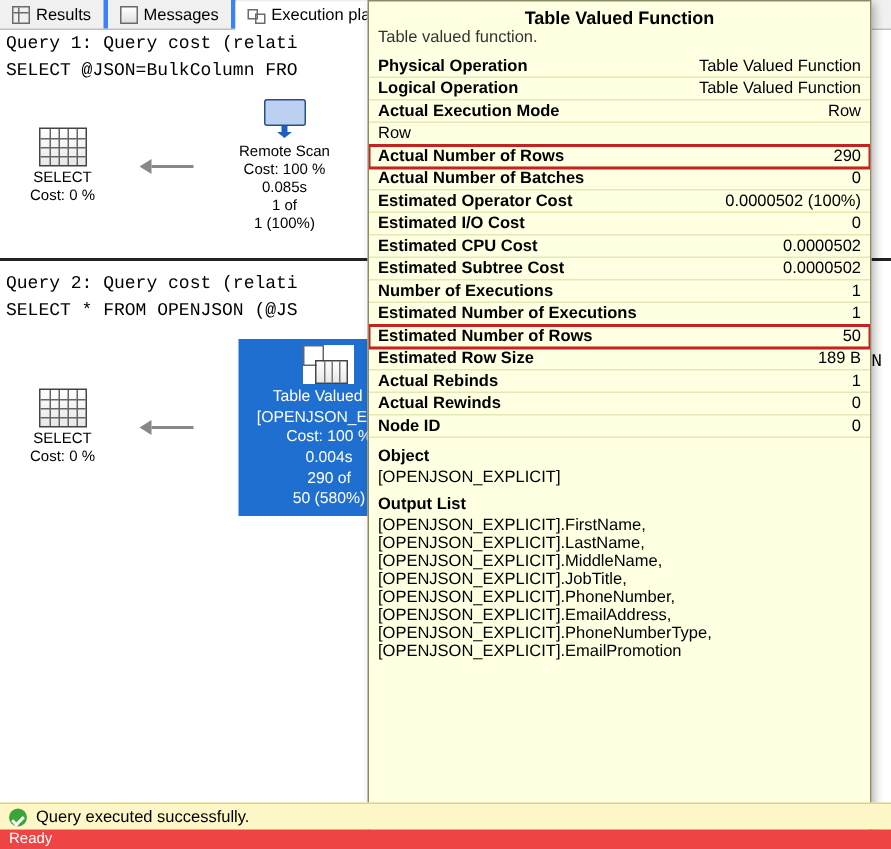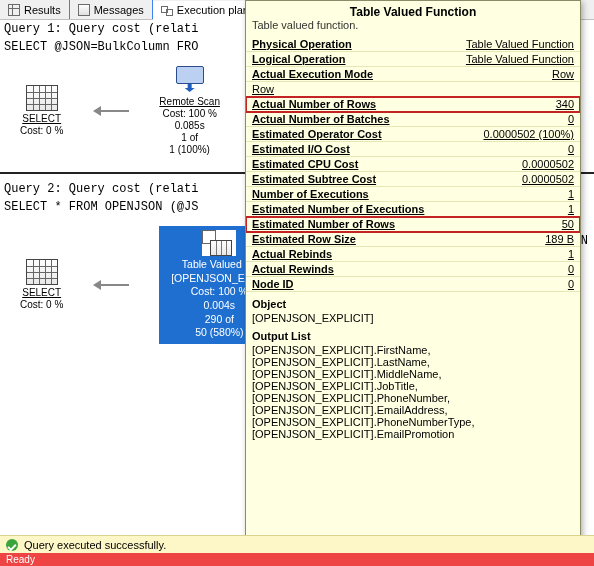--- a/index.html
+++ b/index.html
@@ -19,21 +19,21 @@
     height: 20px;
     background: #f0f0f0;
     border-bottom: 1px solid #c0c0c0;
   }
   .tab {
     display: flex;
     align-items: center;
     gap: 4px;
     padding: 6px 8px;
     height: 100%;
-    border-right: 1px solid #3b82f6;
+    border-right: 3px solid #3b82f6;
     cursor: default;
   }
   .tab.active { background: #fff; border-bottom: 1px solid #fff; margin-bottom: -1px; }
   .tab .ico { width: 12px; height: 12px; display: inline-block; }
   .grid-ico { border: 1px solid #6b6b6b; position: relative; }
   .grid-ico::before, .grid-ico::after { content:""; position:absolute; background:#6b6b6b; }
   .grid-ico::before { left:3px; top:0; width:1px; height:100%; }
   .grid-ico::after { left:0; top:3px; width:100%; height:1px; }
   .msg-ico { border:1px solid #6b6b6b; background: linear-gradient(#fff,#e0e0e0); }
   .plan-ico { position:relative; }
@@ -57,21 +57,21 @@
     align-items: center;
     gap: 30px;
     padding: 10px 10px 10px 20px;
   }
   .op {
     text-align: center;
     font-size: 10px;
     line-height: 1.2;
     position: relative;
   }
-  .op .lbl { margin-top: 2px; text-decoration: underline; }
+  .op .lbl { margin-top: 2px; }
   .op .cost { }
   .select-ico {
     width: 32px; height: 26px;
     border: 1px solid #444;
     background: linear-gradient(#fff,#e8e8e8);
     margin: 0 auto;
     position: relative;
   }
   .select-ico::before, .select-ico::after {
     content:""; position:absolute; background:#666;
@@ -129,21 +129,21 @@
     top: 0;
     width: 336px;
     height: 556px;
     background: #ffffe1;
     border: 1px solid #8b8b68;
     box-shadow: 2px 2px 6px rgba(0,0,0,0.3);
     overflow: hidden;
   }
   .tt-title { text-align: center; font-weight: bold; font-size: 12px; padding: 4px 0 0 0; }
   .tt-sub { text-align: left; font-size: 11px; padding: 0 6px 6px 6px; color: #333; }
-  .tt-rows { padding: 0; text-decoration: underline; }
+  .tt-rows { padding: 0; }
   .tt-row {
     display: flex;
     justify-content: space-between;
     padding: 1px 6px;
     font-size: 11px;
     border-bottom: 1px solid #e7e7b6;
   }
   .tt-row .k { font-weight: bold; }
   .tt-row .v { color: #000; }
   .tt-row.hl { outline: 2px solid #c52323; outline-offset: -1px; }
@@ -265,21 +265,21 @@
       </div>
       <div class="tt-row">
         <span class="k">Actual Execution Mode</span>
         <span class="v">Row</span>
       </div>
       <div class="tt-row">
         <span class="v">Row</span>
       </div>
       <div class="tt-row hl">
         <span class="k">Actual Number of Rows</span>
-        <span class="v">340</span>
+        <span class="v">290</span>
       </div>
       <div class="tt-row">
         <span class="k">Actual Number of Batches</span>
         <span class="v">0</span>
       </div>
       <div class="tt-row">
         <span class="k">Estimated Operator Cost</span>
         <span class="v">0.0000502 (100%)</span>
       </div>
       <div class="tt-row">

